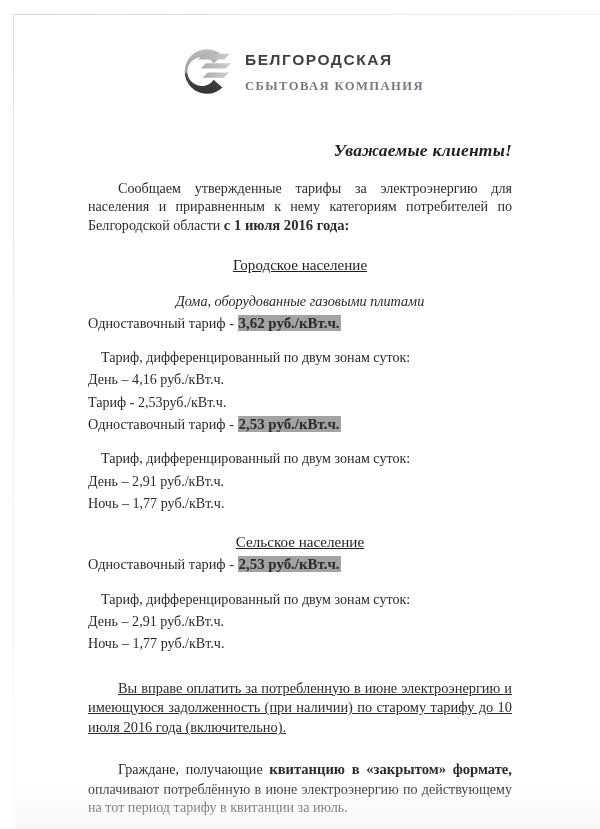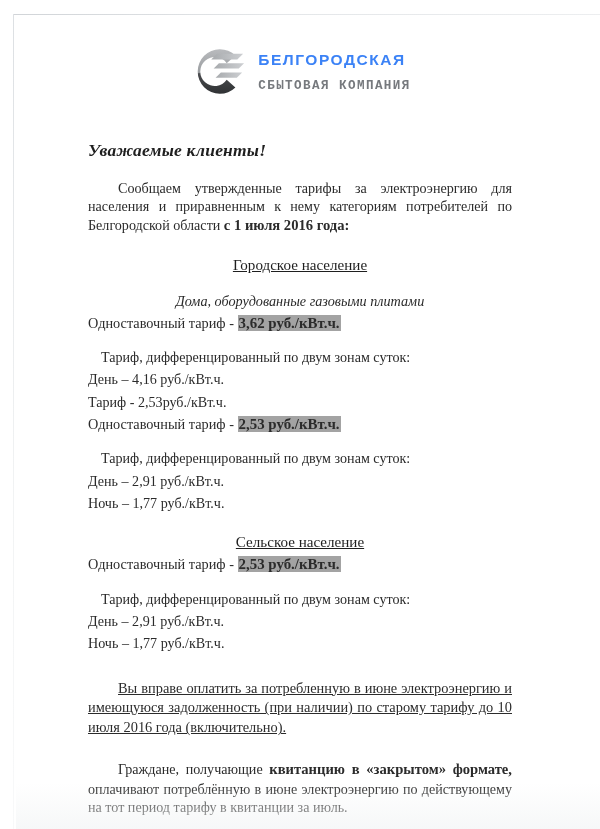--- a/index.html
+++ b/index.html
@@ -73,41 +73,41 @@
     flex-direction: column;
     justify-content: center;
     line-height: 1.06;
     padding-top: 2px;
   }
   .logo-line1 {
     font-family: "Liberation Sans", "DejaVu Sans", sans-serif;
     font-weight: bold;
     font-size: 15.5px;
     letter-spacing: 1.55px;
-    color: #3b82f6;
+    color: #404040;
   }
   .logo-line2 {
-    font-family: Liberation Mono, monospace;
+    font-family: Liberation Serif, serif;
     font-weight: bold;
     font-size: 12.6px;
     letter-spacing: 1.42px;
     color: #76797d;
     margin-top: 12px;
     text-align: right;
   }
 
   
   .content {
     margin: 0 auto;
     width: 424px;        
     padding-left: 0;
   }
 
   .doc-title {
-    text-align: left;
+    text-align: right;
     font-weight: bold;
     font-style: italic;
     font-size: 17.5px;
     margin: 40px 0 0 0;
     letter-spacing: .2px;
     color: #1f1f1f;
   }
 
   p {
     margin: 0;

